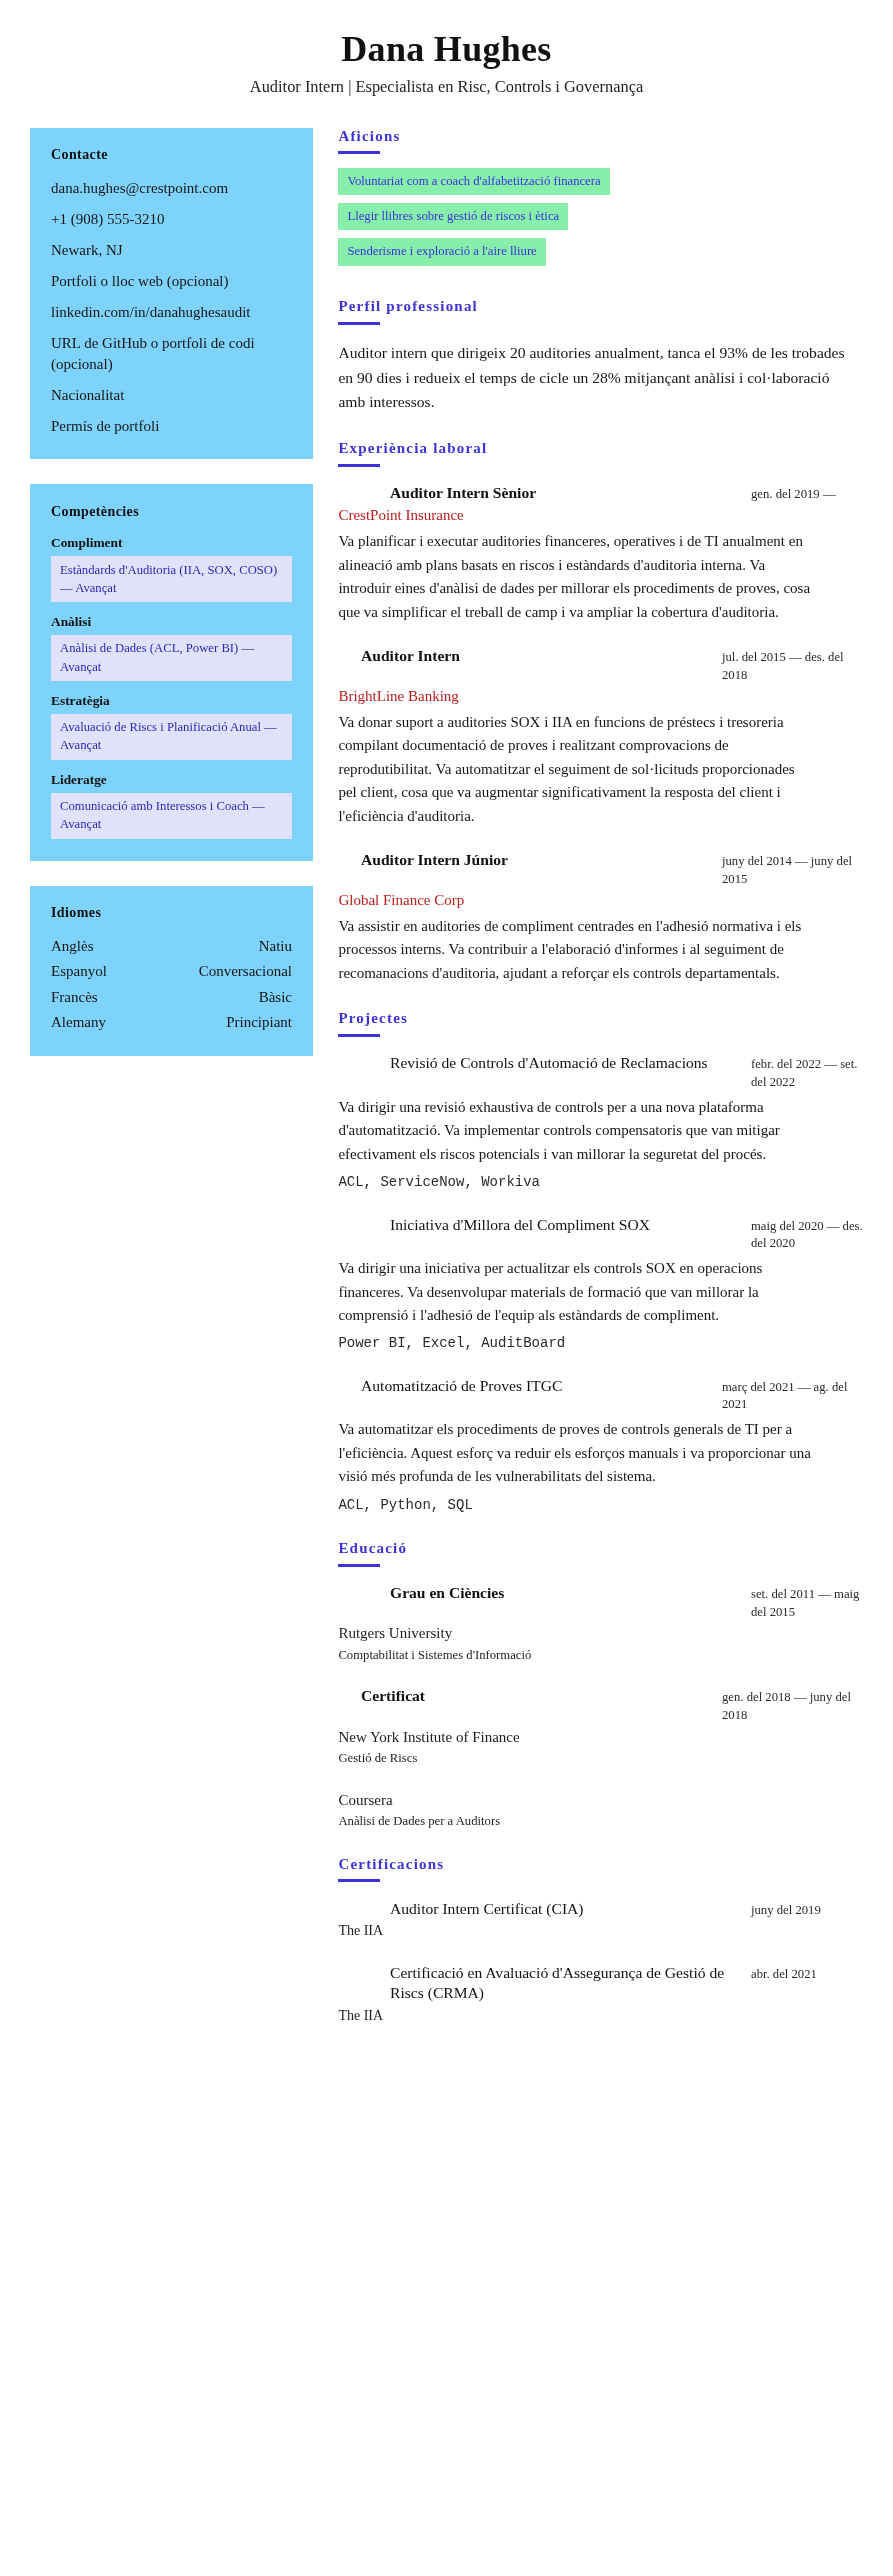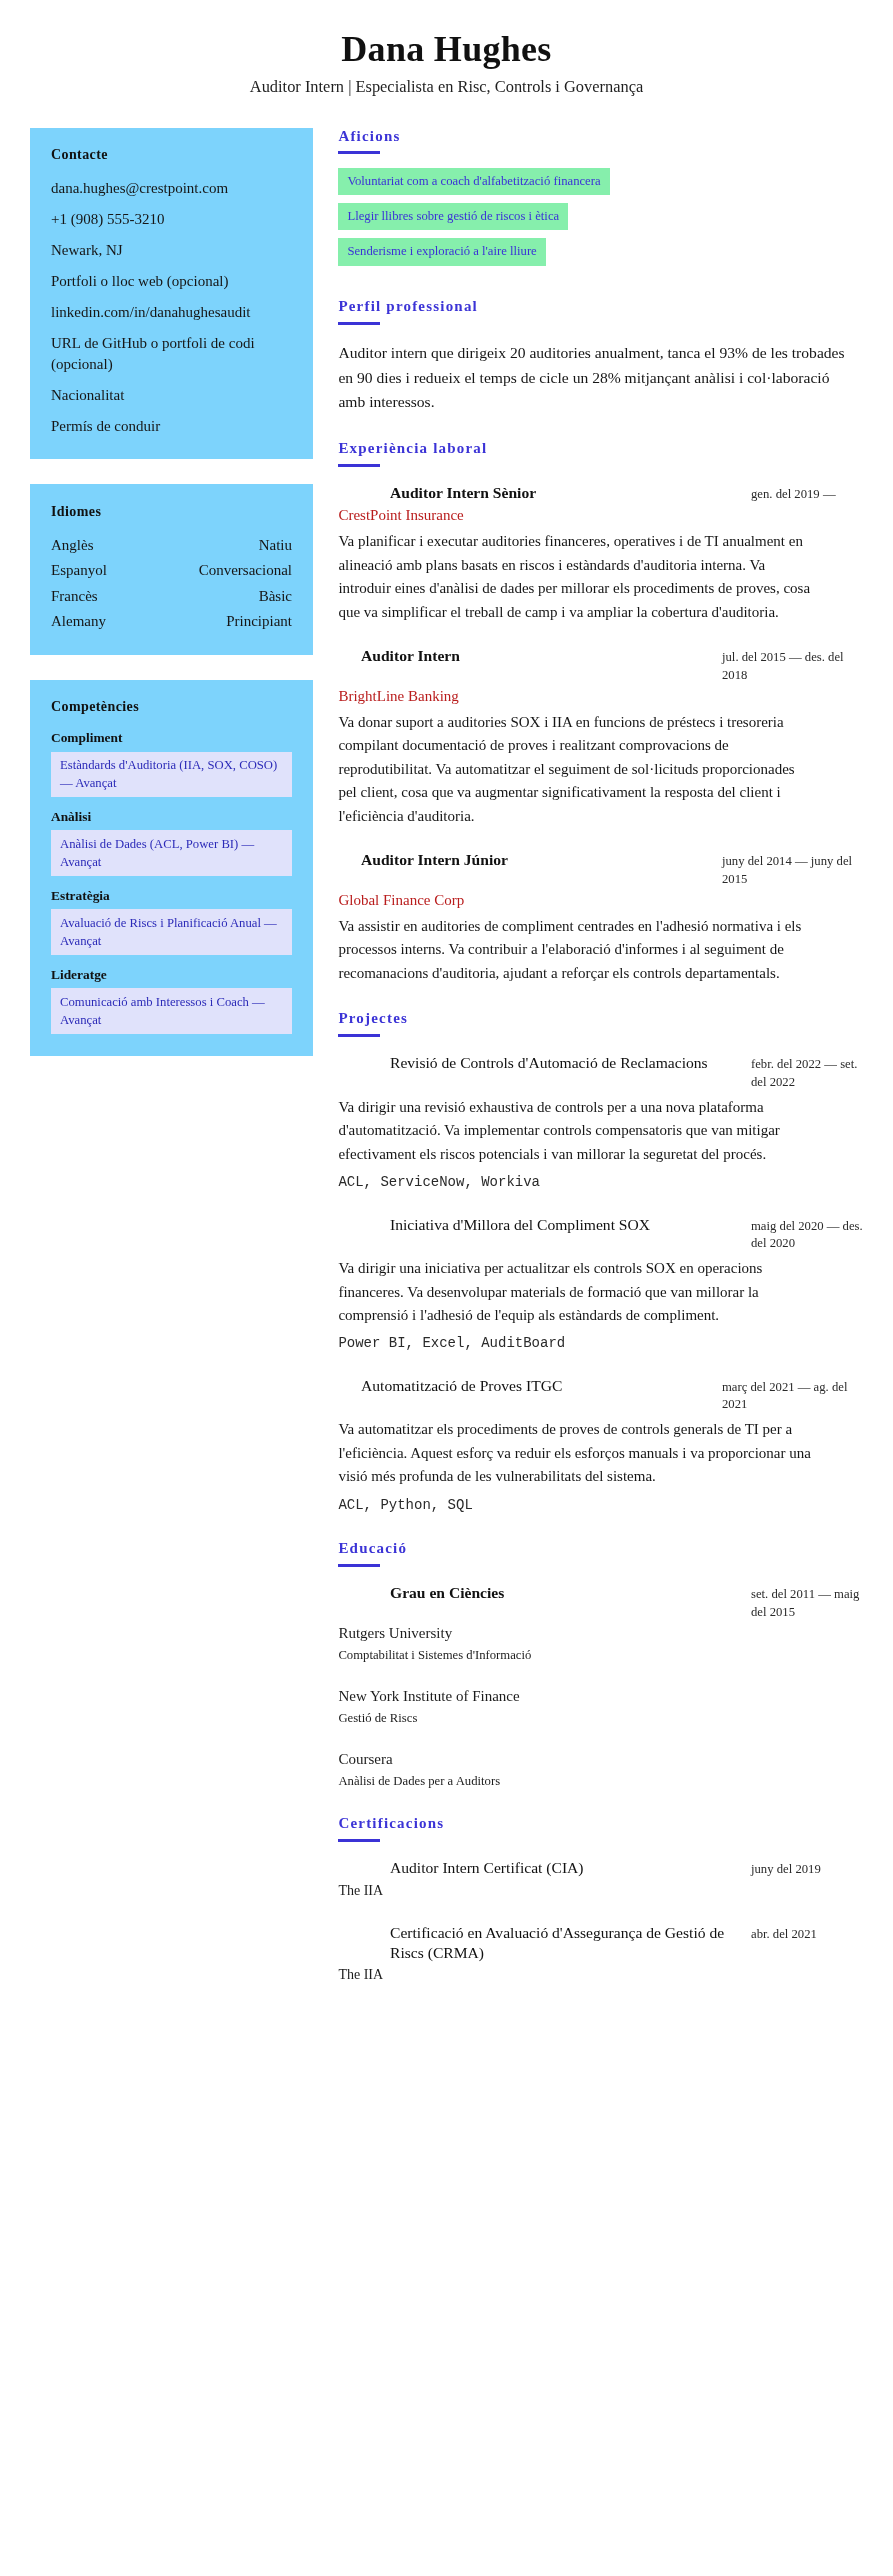--- a/index.html
+++ b/index.html
@@ -223,21 +223,42 @@
 
       <div class="panel">
         <div class="panel-title">Contacte</div>
         <div class="contact-line">dana.hughes@crestpoint.com</div>
         <div class="contact-line">+1 (908) 555-3210</div>
         <div class="contact-line">Newark, NJ</div>
         <div class="contact-line wrap">Portfoli o lloc web (opcional)</div>
         <div class="contact-line">linkedin.com/in/danahughesaudit</div>
         <div class="contact-line wrap">URL de GitHub o portfoli de codi (opcional)</div>
         <div class="contact-line">Nacionalitat</div>
-        <div class="contact-line">Permís de conduir</div>
+        <div class="contact-line">Permís de portfoli</div>
+      </div>
+
+      <div class="panel">
+        <div class="panel-title">Competències</div>
+
+        <div class="skill-group">
+          <div class="skill-cat">Compliment</div>
+          <div class="skill-chip">Estàndards d'Auditoria (IIA, SOX, COSO) — Avançat</div>
+        </div>
+        <div class="skill-group">
+          <div class="skill-cat">Anàlisi</div>
+          <div class="skill-chip">Anàlisi de Dades (ACL, Power BI) — Avançat</div>
+        </div>
+        <div class="skill-group">
+          <div class="skill-cat">Estratègia</div>
+          <div class="skill-chip">Avaluació de Riscs i Planificació Anual — Avançat</div>
+        </div>
+        <div class="skill-group">
+          <div class="skill-cat">Lideratge</div>
+          <div class="skill-chip">Comunicació amb Interessos i Coach — Avançat</div>
+        </div>
       </div>
 
       <div class="panel">
         <div class="panel-title">Idiomes</div>
         <div class="lang-row">
           <span class="lang-name">Anglès</span>
           <span class="lang-level">Natiu</span>
         </div>
         <div class="lang-row">
           <span class="lang-name">Espanyol</span>
@@ -246,41 +267,20 @@
         <div class="lang-row">
           <span class="lang-name">Francès</span>
           <span class="lang-level">Bàsic</span>
         </div>
         <div class="lang-row">
           <span class="lang-name">Alemany</span>
           <span class="lang-level">Principiant</span>
         </div>
       </div>
 
-      <div class="panel">
-        <div class="panel-title">Competències</div>
-
-        <div class="skill-group">
-          <div class="skill-cat">Compliment</div>
-          <div class="skill-chip">Estàndards d'Auditoria (IIA, SOX, COSO) — Avançat</div>
-        </div>
-        <div class="skill-group">
-          <div class="skill-cat">Anàlisi</div>
-          <div class="skill-chip">Anàlisi de Dades (ACL, Power BI) — Avançat</div>
-        </div>
-        <div class="skill-group">
-          <div class="skill-cat">Estratègia</div>
-          <div class="skill-chip">Avaluació de Riscs i Planificació Anual — Avançat</div>
-        </div>
-        <div class="skill-group">
-          <div class="skill-cat">Lideratge</div>
-          <div class="skill-chip">Comunicació amb Interessos i Coach — Avançat</div>
-        </div>
-      </div>
-
     </div>
 
     <div class="col-right">
 
       <div class="section">
         <div class="section-title">Aficions</div>
         <div class="section-rule"></div>
         <div class="chips">
           <div><span class="hobby-chip">Voluntariat com a coach d'alfabetització financera</span></div>
           <div><span class="hobby-chip">Llegir llibres sobre gestió de riscos i ètica</span></div>
@@ -365,20 +365,24 @@
         <div class="entry">
           <div class="entry-head">
             <div class="entry-title">Grau en Ciències</div>
             <div class="entry-dates narrow">set. del 2011 — maig del 2015</div>
           </div>
           <div class="entry-sub" style="font-size:15px;">Rutgers University</div>
           <div class="entry-sub">Comptabilitat i Sistemes d'Informació</div>
         </div>
 
         <div class="entry">
+          <div class="entry-head">
+            <div class="entry-title">Certificat</div>
+            <div class="entry-dates">gen. del 2018 — juny del 2018</div>
+          </div>
           <div class="entry-sub" style="font-size:15px;">New York Institute of Finance</div>
           <div class="entry-sub">Gestió de Riscs</div>
         </div>
 
         <div class="entry">
           <div class="entry-sub" style="font-size:15px;">Coursera</div>
           <div class="entry-sub">Anàlisi de Dades per a Auditors</div>
         </div>
       </div>
 

